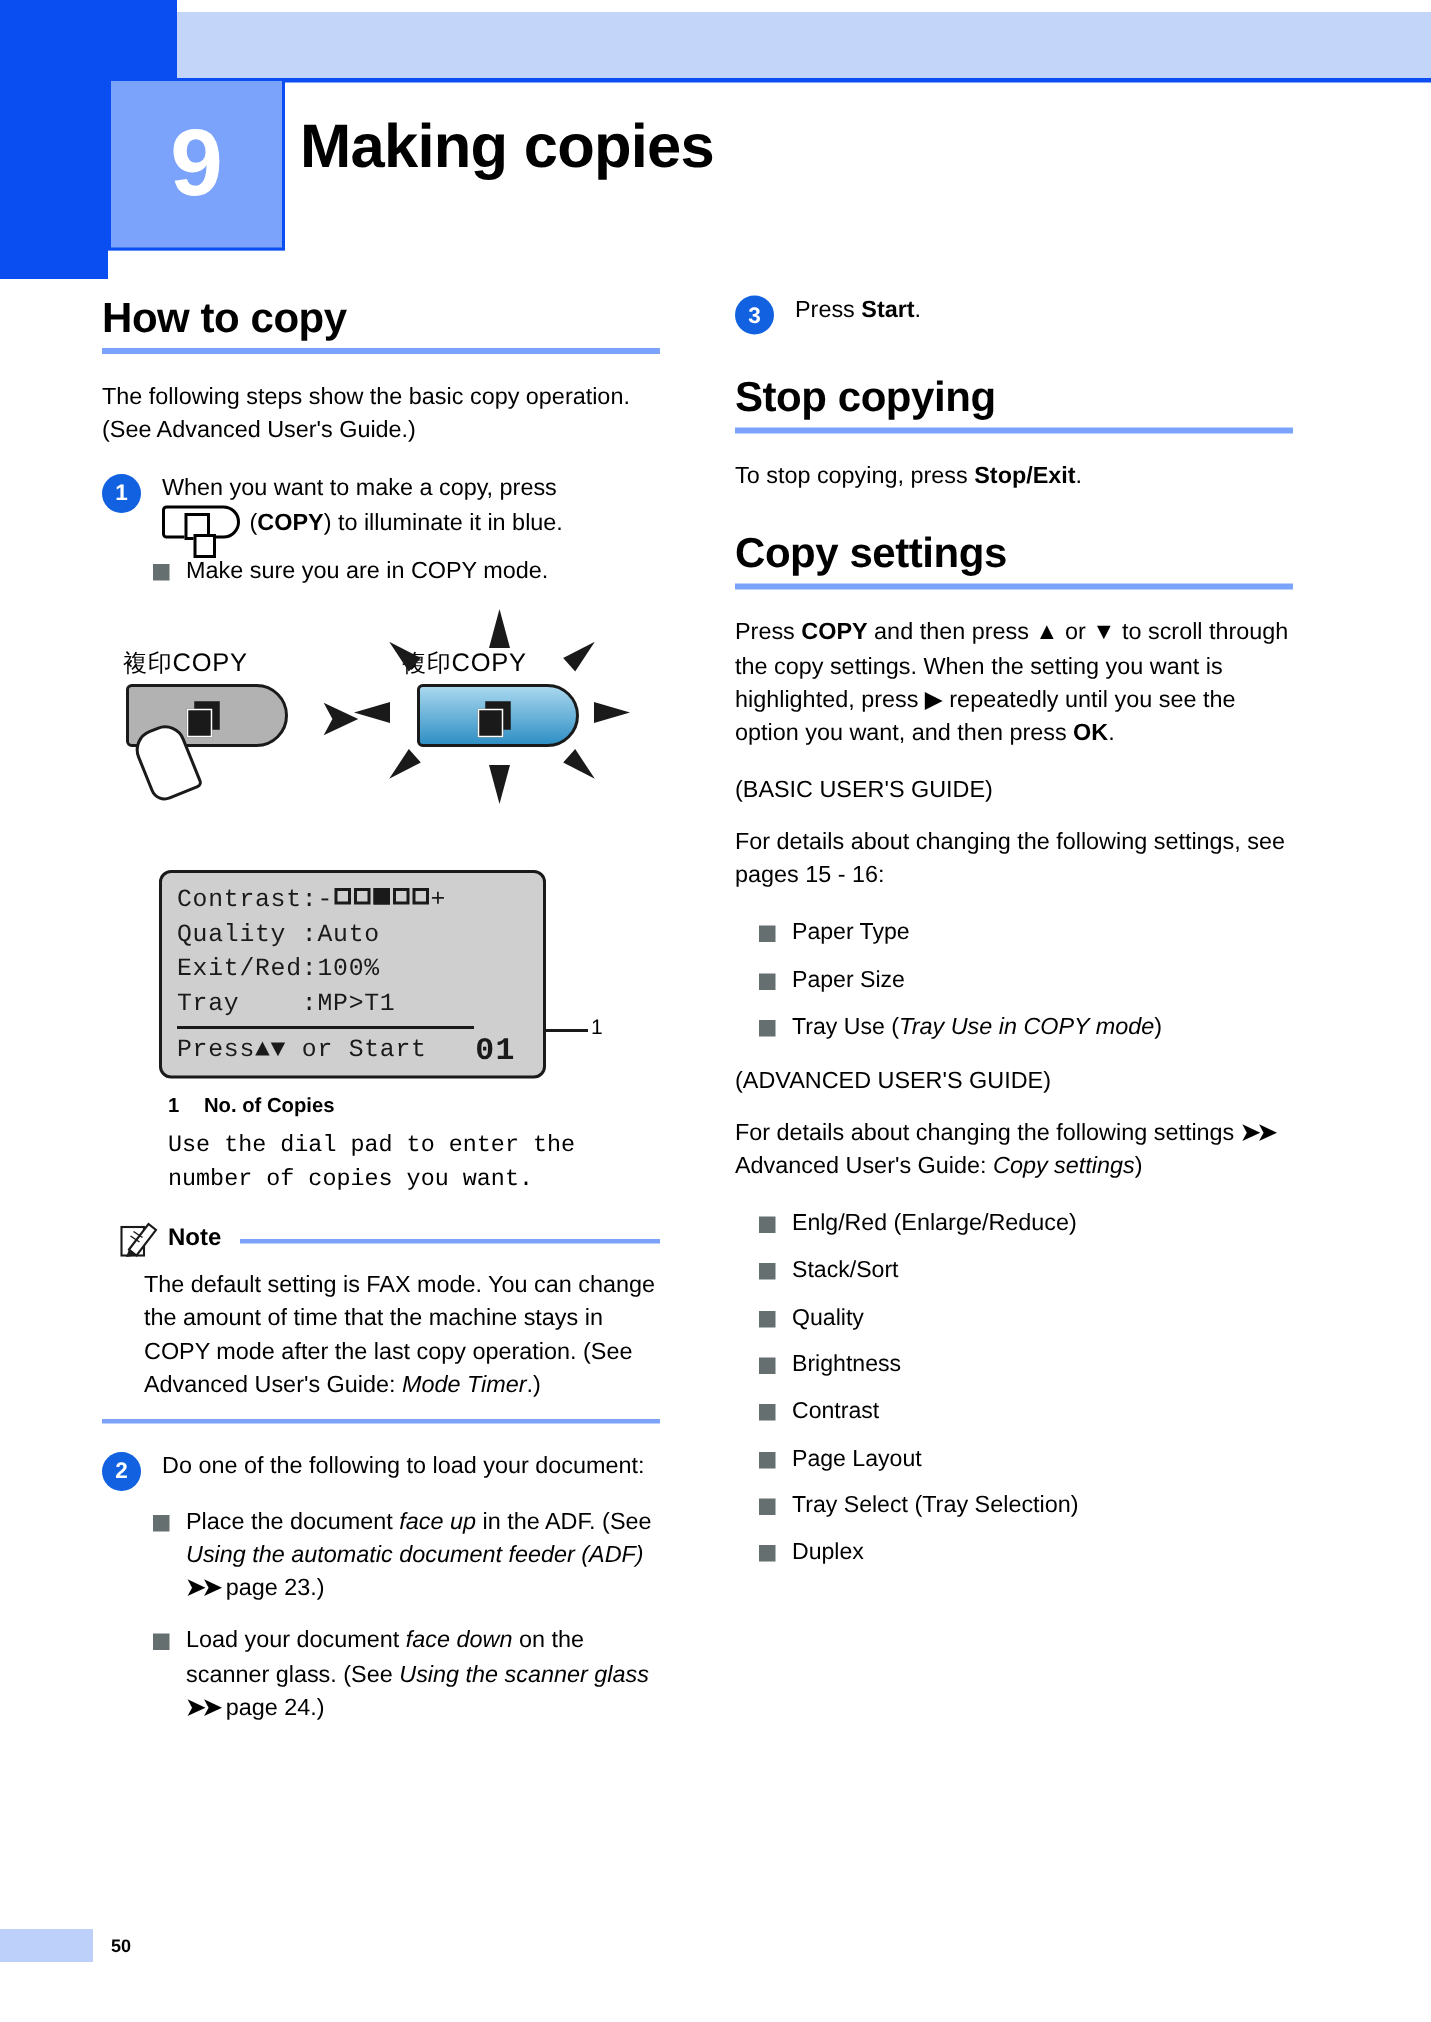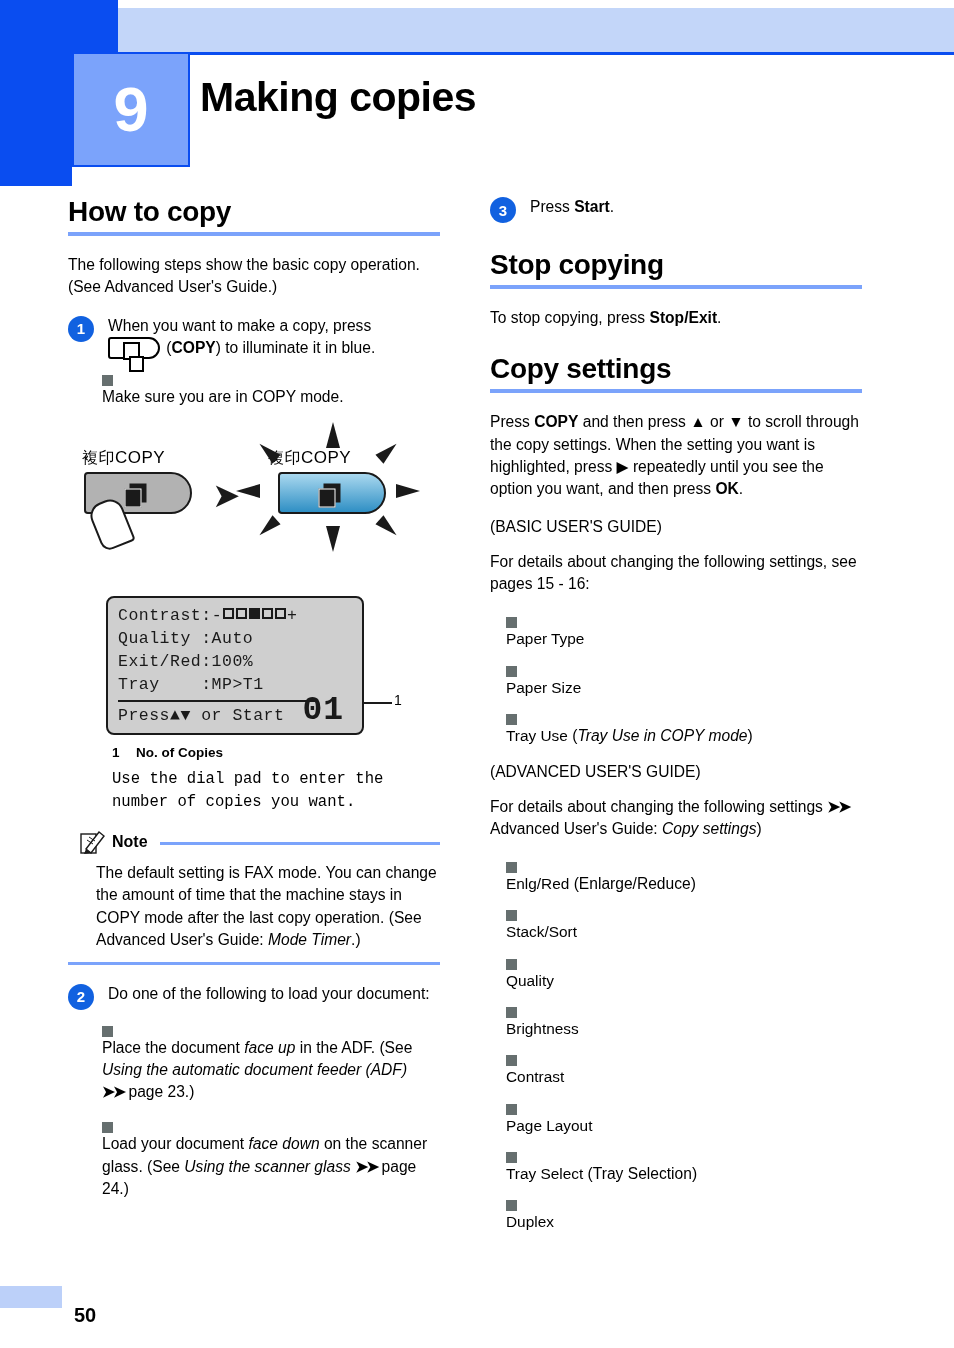--- a/index.html
+++ b/index.html
@@ -39,21 +39,21 @@
 
   
   .step { display:flex; margin:0 0 10px 0; }
   .step-badge { flex:0 0 auto; width:26px; height:26px; border-radius:50%;
                 background:#1161e0; color:#fff; font-size:15px; font-weight:bold;
                 display:flex; align-items:center; justify-content:center;
                 margin-right:14px; margin-top:1px; }
   .step-body { flex:1 1 auto; font-size:15.6px; line-height:1.43; }
 
   
-  .sq { display:flex; margin:0 0 9px 0; padding-left:34px;flex-direction:column; }
+  .sq { display:flex; margin:0 0 9px 0; padding-left:34px; }
   .sq-mark { flex:0 0 auto; width:11px; height:11px; background:#666f6f;
              margin-right:11px; margin-top:6px; }
   .sq-txt { flex:1 1 auto; font-size:15.6px; line-height:1.43; }
   .sq-r { padding-left:16px; }
   .mono { font-family:Liberation Sans, sans-serif; font-size:15.4px; }
 
   i { font-style:italic; }
   b { font-weight:bold; }
   .arrows { font-weight:bold; letter-spacing:-2px; }
 
@@ -85,21 +85,21 @@
 
   
   .lcd-wrap { position:relative; margin:6px 0 6px 38px; width:260px; }
   .lcd { width:258px; background:#cfcfcf; border:2px solid #1a1a1a;
          border-radius:8px; padding:7px 0 6px 0; box-sizing:border-box; position:relative; }
   .lcd-line { font-family:"Liberation Mono", monospace; font-size:16.5px;
               letter-spacing:0.5px; color:#1a1a1a; padding:0 0 0 10px;
               line-height:1.38; white-space:pre; }
   .lcd-sep { height:2px; background:#1a1a1a; margin:3px 10px 3px 10px; width:198px; }
   .lcd-count { position:absolute; right:18px; bottom:4px;
-               font-family:"Liberation Mono", monospace; font-size:33px;
+               font-family:"Liberation Mono", monospace; font-size:21px;
                font-weight:bold; color:#1a1a1a; letter-spacing:1px; }
   .callout-line { position:absolute; left:258px; top:106px; width:28px; height:2px; background:#1a1a1a; }
   .callout-num { position:absolute; left:288px; top:96px; font-size:14px; }
   .cbox { display:inline-block; width:11px; height:11px; border:2px solid #1a1a1a;
           box-sizing:border-box; background:#cfcfcf; vertical-align:1px; margin:0 1px; }
   .cbox.on { background:#1a1a1a; }
 
   .caption { font-size:13.5px; font-weight:bold; margin:10px 0 8px 44px; }
   .caption .cnum { display:inline-block; width:24px; }
 
@@ -108,21 +108,21 @@
   .note-head { display:flex; align-items:center;margin-left:12px; }
   .note-icon { width:26px; height:26px; position:relative; flex:0 0 auto; margin-right:6px; }
   .note-title { font-size:16px; font-weight:bold; }
   .note-rule { flex:1 1 auto; height:2.5px; background:#7ba3fb; margin-left:12px; margin-top:3px; }
   .note-body { font-size:15.6px; line-height:1.43; margin:7px 0 0 28px; }
   .note-bottom { height:2.5px; background:#7ba3fb; margin-top:11px; }
 
   
   .footer { position:absolute; left:0; bottom:38px; width:954px; height:24px; }
   .footer-bar { position:absolute; left:0; top:0; width:62px; height:22px; background:#bcd0f9; }
-  .footer-num { position:absolute; left:74px; top:18px; font-size:20px; font-weight:bold; }
+  .footer-num { position:absolute; left:74px; top:4px; font-size:12px; font-weight:bold; }
 </style>
 </head>
 <body>
 
 <div class="hdr">
   <div class="hdr-dark"></div>
   <div class="hdr-dark2"></div>
   <div class="hdr-light"></div>
   <div class="hdr-rule"></div>
   <div class="hdr-num-box"></div>

